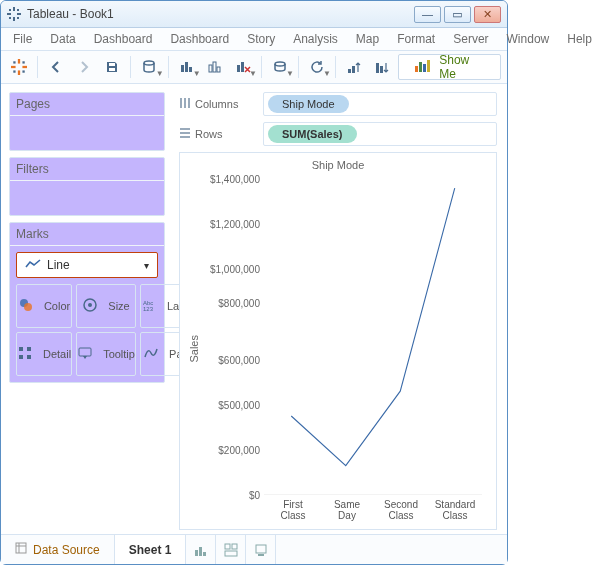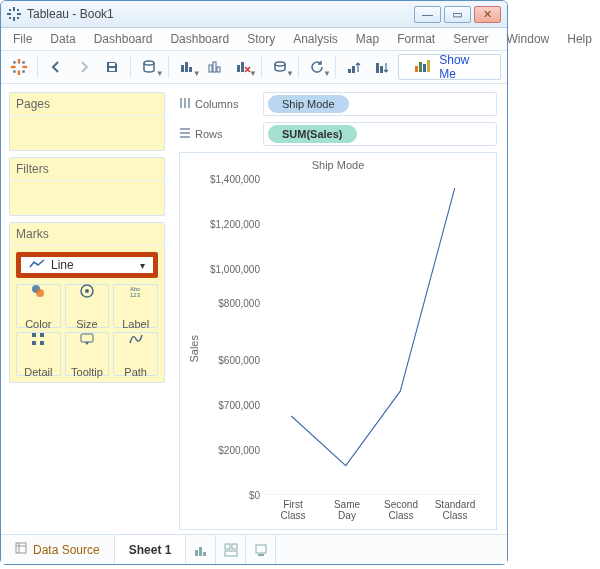--- a/index.html
+++ b/index.html
@@ -16,34 +16,34 @@
 
 
 .menubar { height: 22px; display: flex; align-items: center; padding: 0 4px; gap: 2px; background: #fbfdff; }
 .menu-item { font-size: 12px; color: #6d6d6d; padding: 2px 8px; cursor: pointer; }
 
 
 .toolbar { height: 34px; border-top:1px solid #d7e4f2; border-bottom:1px solid #d7e4f2; background:#fafcfe; display:flex; align-items:center; padding: 0 6px; gap:4px; }
 .tool-btn { width:26px; height:24px; display:flex; align-items:center; justify-content:center; color:#4a6a8a; cursor:pointer; border-radius:2px; position:relative;}
 .tool-sep { width:1px; height:22px; background:#d7e4f2; margin: 0 2px; }
 .tool-drop { font-size:8px; color:#777; position:absolute; right:-2px; bottom:1px; }
-.showme { margin-left:auto; border:1px solid #c9d9ea; border-radius:2px; background:#fff; height:26px; padding:0 16px; display:flex; align-items:center; gap:8px; font-size:12px; color:#1d4ed8; cursor:pointer; }
+.showme { margin-left:auto; border:1px solid #c9d9ea; border-radius:2px; background:#fff; height:26px; padding:0 16px; display:flex; align-items:center; gap:8px; font-size:12px; color:#4d7c0f; cursor:pointer; }
 
 
 .body-wrap { display:flex; height: calc(100% - 27px - 22px - 34px - 30px); }
 .sidebar { width:172px; padding:8px 8px 0 8px; display:flex; flex-direction:column; gap:6px; }
-.panel { border:1px solid #d7e4f2; border-radius:2px; background:#fef9c3; }
+.panel { border:1px solid #d7e4f2; border-radius:2px; background:#c4b5fd; }
 .panel-hd { font-size:12px; color:#666; padding:4px 6px; border-bottom:1px solid #eef3f9; }
 .pages-body { height:34px; }
 .filters-body { height:34px; }
 .marks-body { padding:6px; display:flex; flex-direction:column; gap:6px; }
-.marks-select { width:100%; height:26px; border:5px solid #c2410c; border-radius:2px; background:#fff; display:flex; align-items:center; padding:0 8px; gap:6px; font-size:12px; color:#333; cursor:pointer; position:relative;}
+.marks-select { width:100%; height:26px; border:1px solid #c2410c; border-radius:2px; background:#fff; display:flex; align-items:center; padding:0 8px; gap:6px; font-size:12px; color:#333; cursor:pointer; position:relative;}
 .marks-select .caret { margin-left:auto; font-size:10px; color:#333;}
 .marks-grid { display:grid; grid-template-columns: repeat(3, 1fr); gap:4px; }
-.mark-cell { border:1px solid #d7e4f2; border-radius:2px; height:44px; display:flex; flex-direction:column; align-items:center; justify-content:center; gap:17px; font-size:11px; color:#555; cursor:pointer;}
+.mark-cell { border:1px solid #d7e4f2; border-radius:2px; height:44px; display:flex; flex-direction:row; align-items:center; justify-content:center; gap:10px; font-size:11px; color:#555; cursor:pointer;}
 .mark-cell svg { width:16px; height:16px; }
 
 .main { flex:1; padding:8px 10px 4px 6px; display:flex; flex-direction:column; }
 .shelf-row { display:flex; align-items:center; gap:10px; margin-bottom:6px; }
 .shelf-label { width:74px; font-size:11px; color:#666; display:flex; align-items:center; gap:4px;}
 .shelf-pill-area { flex:1; border:1px solid #d7e4f2; border-radius:2px; height:24px; background:#fff; display:flex; align-items:center; padding:0 4px; }
 .pill { height:18px; border-radius:9px; padding: 0 14px; font-size:11px; color:#333; display:flex; align-items:center; }
 .pill.dim { background:#b9d7f0; }
 .pill.meas { background:#a3e0d0;font-weight:bold; }
 
@@ -317,21 +317,21 @@
       </div>
 
       <div class="chart-wrap">
         <div class="chart-title">Ship Mode</div>
         <div class="chartbody">
           <div class="ylabel">Sales</div>
           <div class="plot">
             <div id="yticks">
                 <div class="ytick" style="top: 322px;">$0</div>
                 <div class="ytick" style="top: 276.857px;">$200,000</div>
-                <div class="ytick" style="top: 231.714px;">$700,000</div>
+                <div class="ytick" style="top: 231.714px;">$500,000</div>
                 <div class="ytick" style="top: 186.571px;">$600,000</div>
                 <div class="ytick" style="top: 130px;">$800,000</div>
                 <div class="ytick" style="top: 96.2857px;">$1,000,000</div>
                 <div class="ytick" style="top: 51.1429px;">$1,200,000</div>
                 <div class="ytick" style="top: 6px;">$1,400,000</div>
               </div>
             <div class="plotarea">
               <svg class="line-svg" id="line-svg" viewBox="0 0 100 100" preserveAspectRatio="none">
                   <path d="M12.5 75 L37.5 90.71428571428571 L62.5 67.14285714285714 L87.5 2.857142857142861 " stroke="#3a6aa8" stroke-width="1.1" fill="none" vector-effect="non-scaling-stroke"></path>
                   <line x1="0" y1="100" x2="100" y2="100" stroke="#ccc" stroke-width="0.5" vector-effect="non-scaling-stroke"></line>

